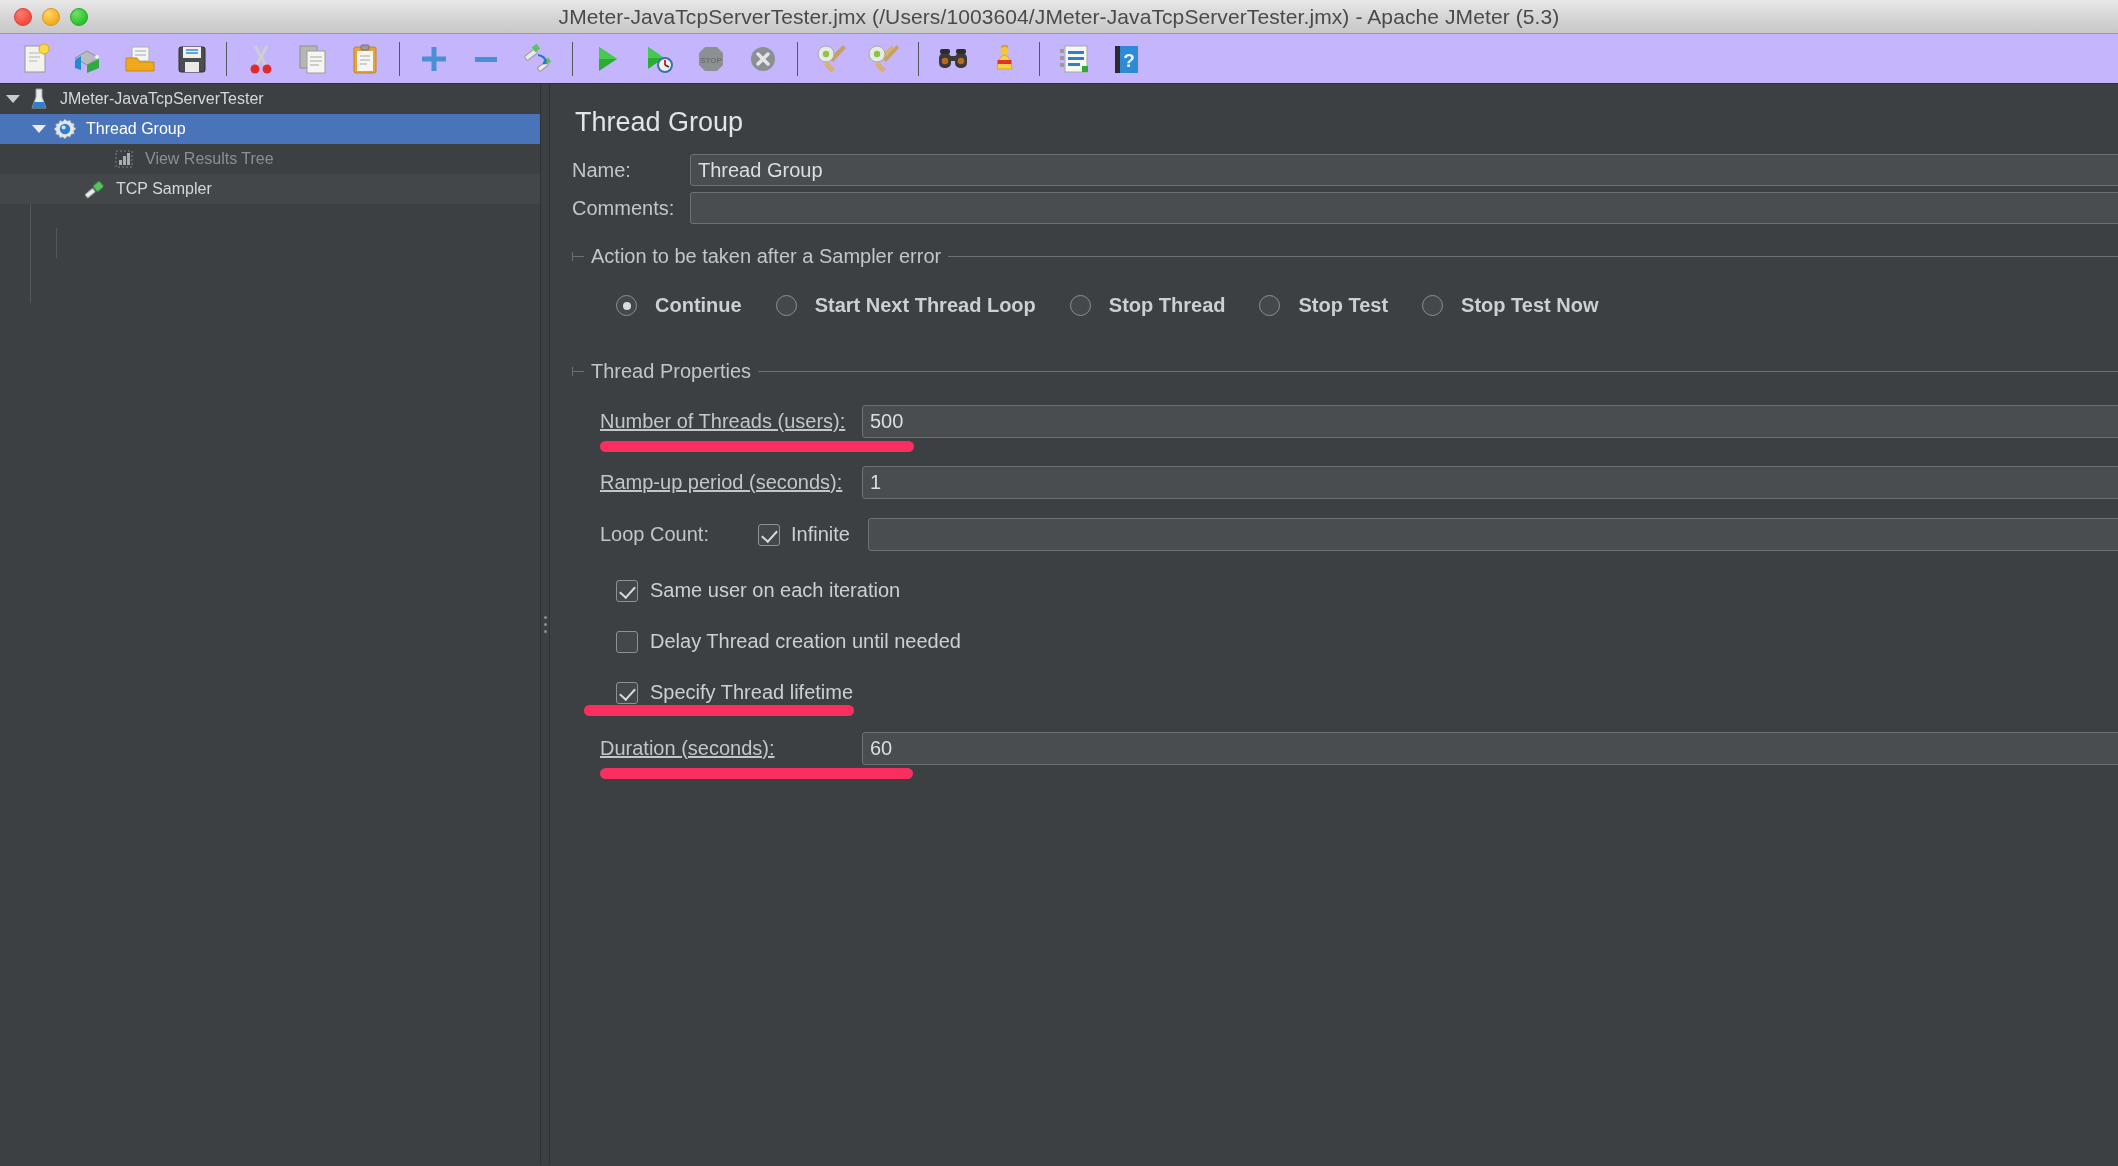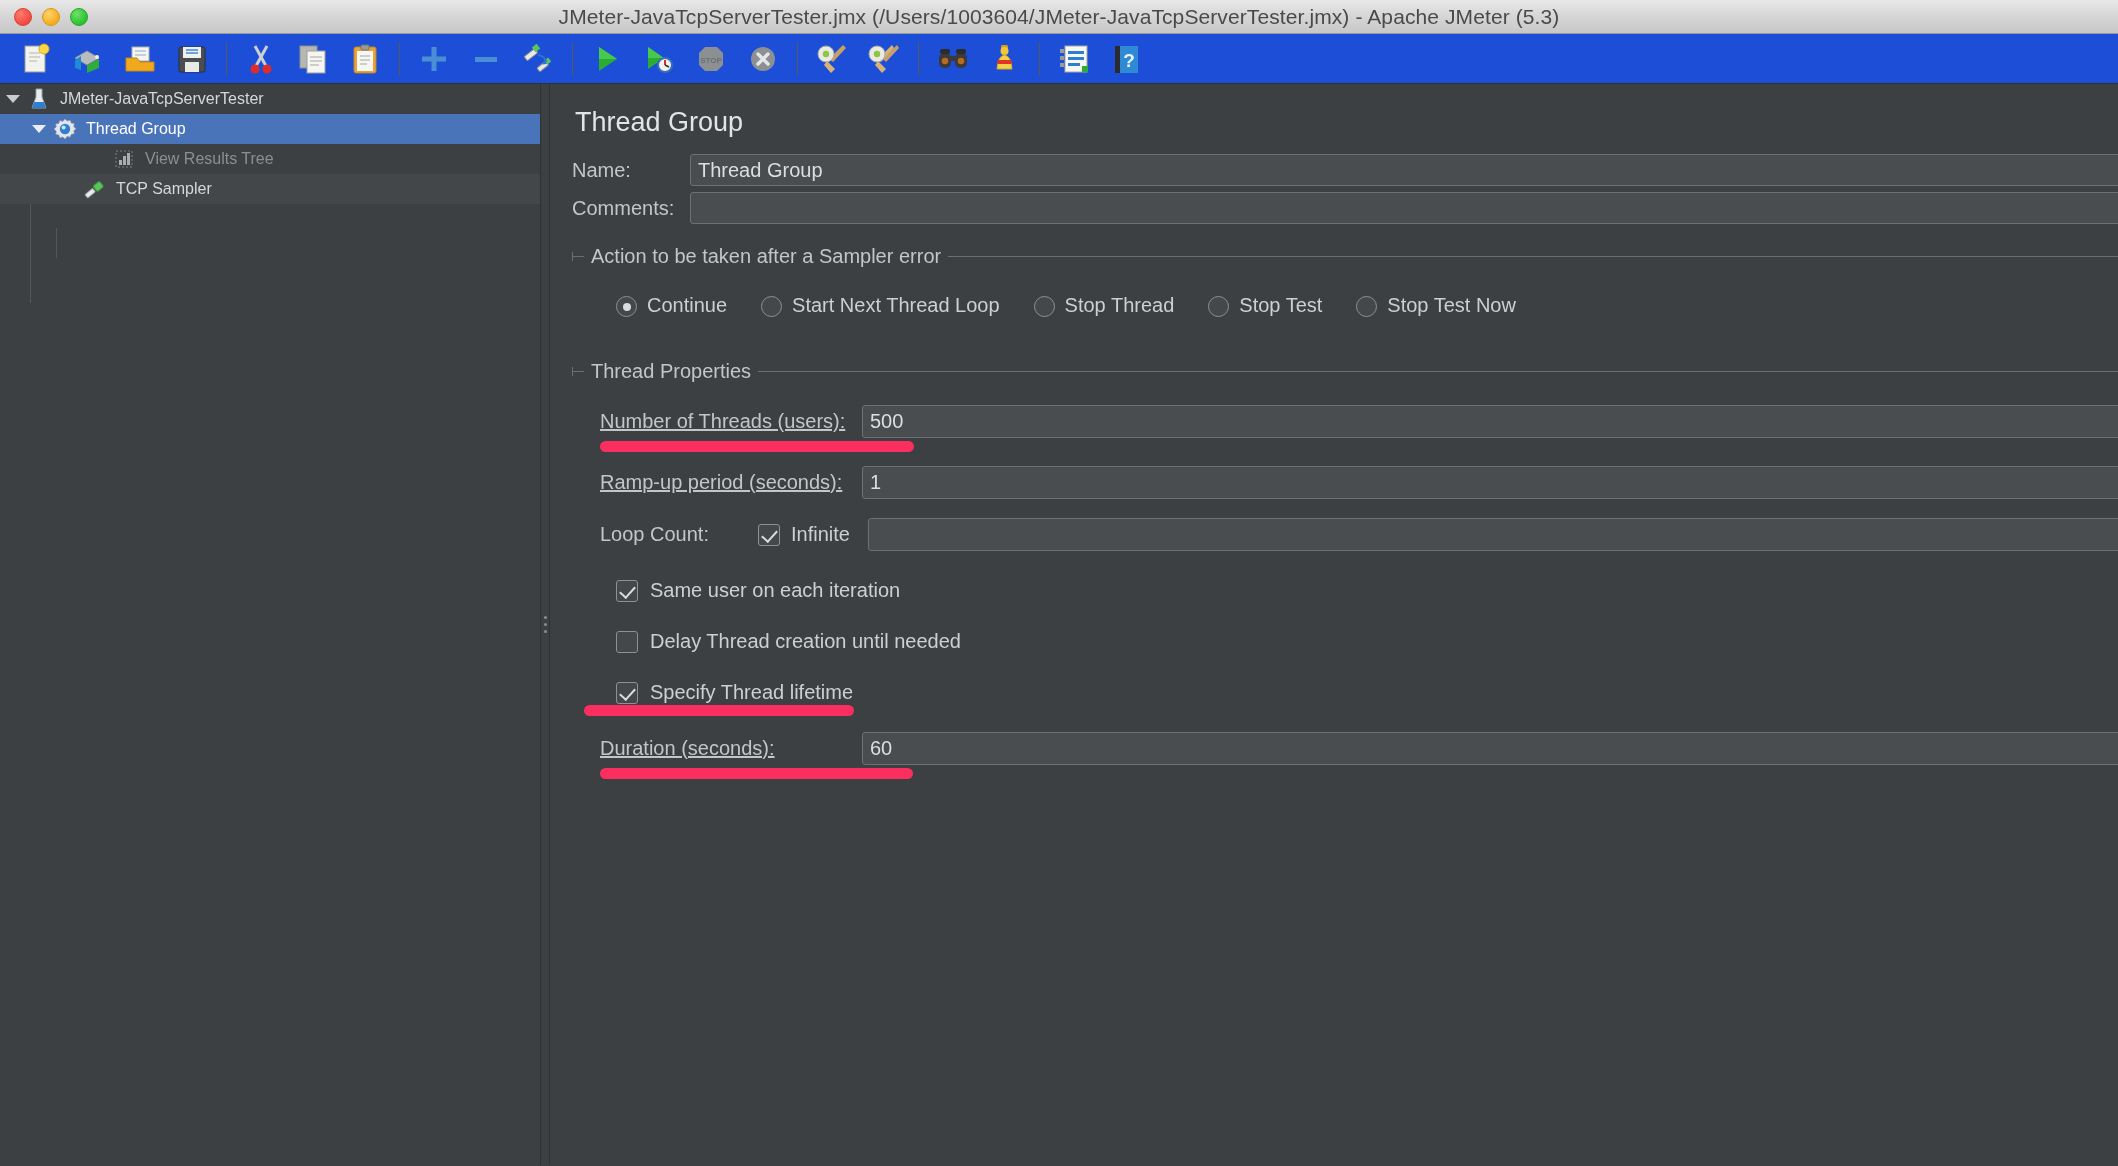--- a/index.html
+++ b/index.html
@@ -25,21 +25,21 @@
   .light.green  { background: radial-gradient(circle at 35% 30%, #72e06a, #29c22e 70%); border: 1px solid #1fa825; }
   .title-text {
     position: absolute; left: 0; right: 0; text-align: center;
     font-size: 21px; color: #4a4a4a; letter-spacing: .1px;
     pointer-events: none;
   }
 
   
   .toolbar {
     height: 50px;
-    background: #1d4ed8;
+    background: #c4b5fd;
     display: flex; align-items: center;
     padding: 0 10px;
     border-bottom: 1px solid #2e3134;
   }
   .tb-btn {
     width: 52px; height: 46px;
     display: flex; align-items: center; justify-content: center;
     position: relative;
   }
   .tb-sep {
@@ -150,21 +150,21 @@
   }
   .group-title {
     position: absolute; left: 12px; top: -1px;
     background: #3c4043; padding: 0 7px;
     font-size: 20px; color: #c3c6c9;
     white-space: nowrap;
   }
 
   
   .radio-row { display: flex; align-items: center; padding: 28px 0 26px 44px; gap: 34px; }
-  .radio-item { display: flex; align-items: flex-end; gap: 10px; }
+  .radio-item { display: flex; align-items: center; gap: 18px; font-weight: bold; }
   .radio {
     width: 21px; height: 21px; border-radius: 50%;
     border: 1px solid #8d9194;
     background: #44484b;
     display: flex; align-items: center; justify-content: center;
     flex: 0 0 21px;
   }
   .radio.on::after {
     content: ""; width: 8px; height: 8px; border-radius: 50%;
     background: #d9dbdd;

